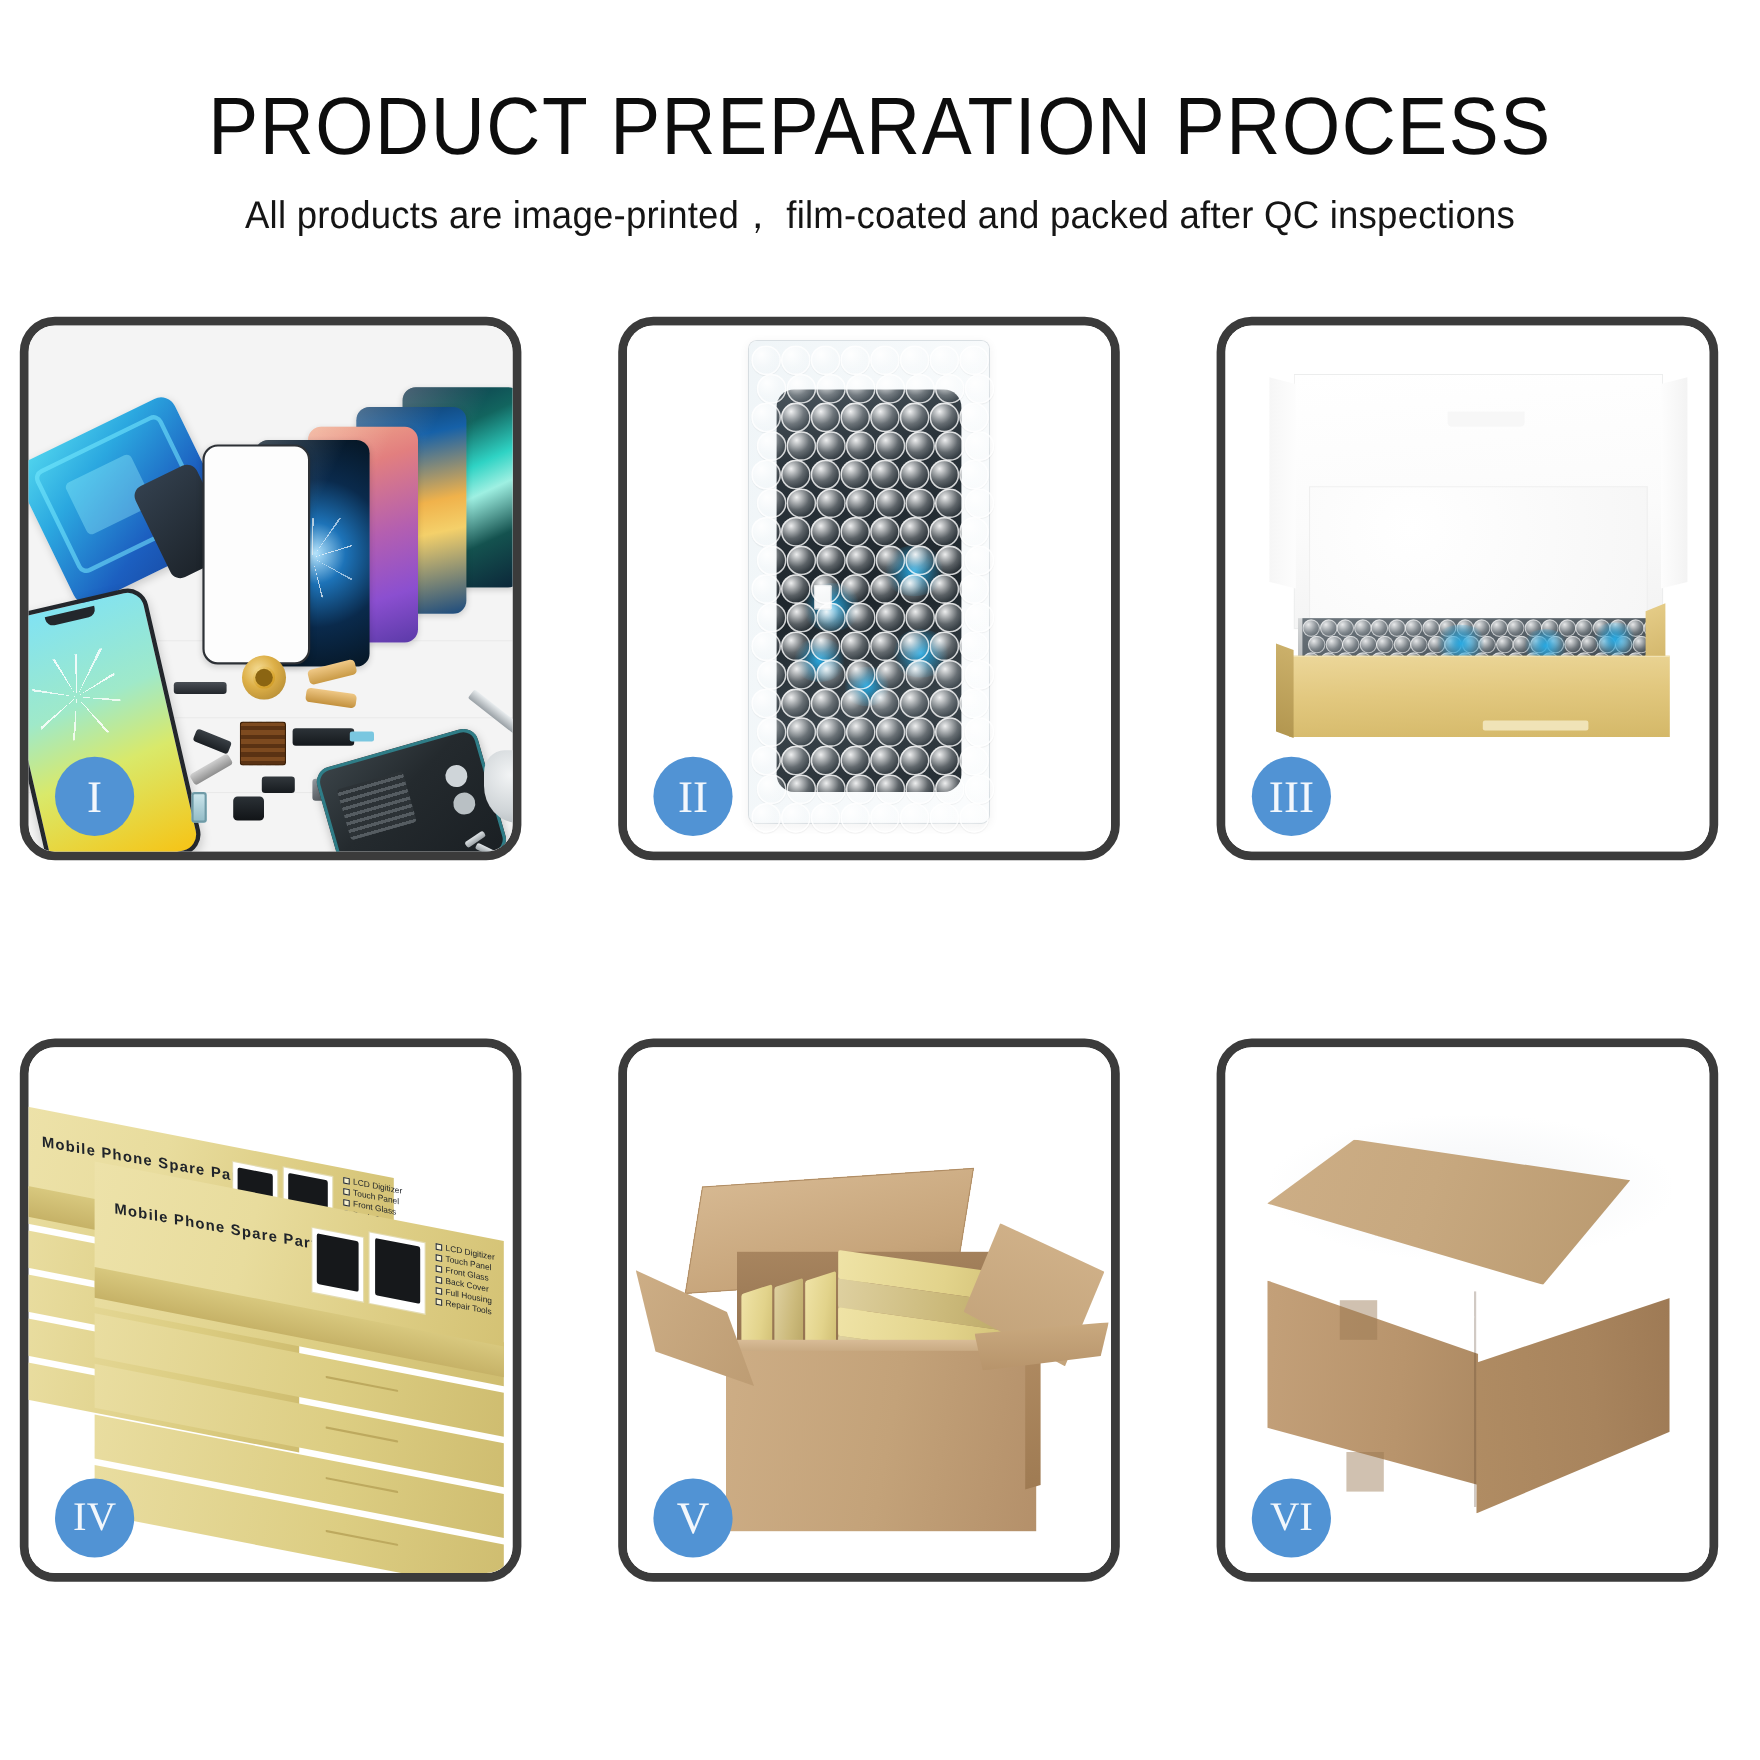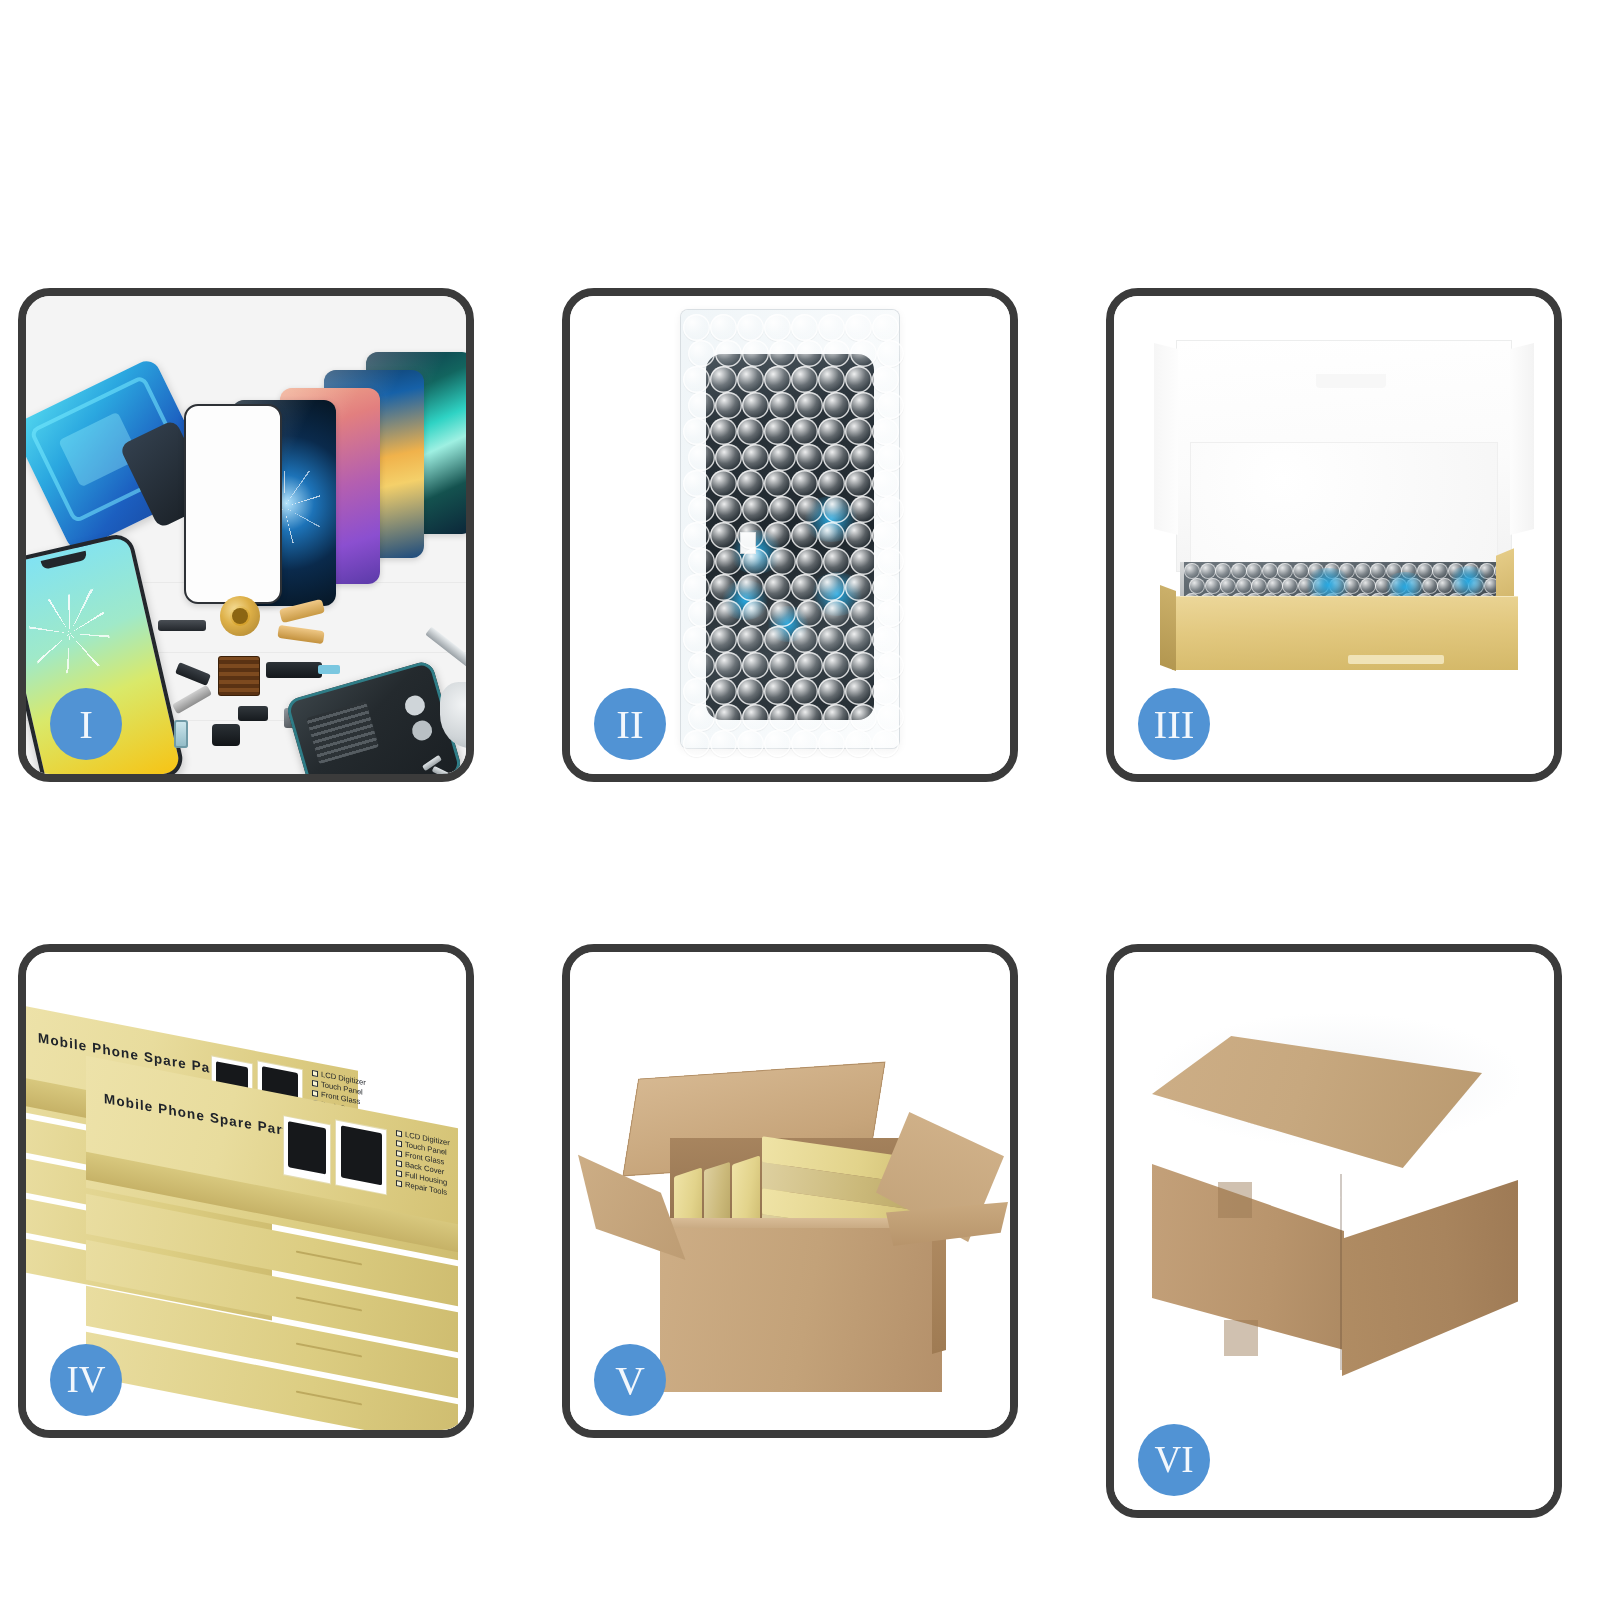--- a/index.html
+++ b/index.html
@@ -406,20 +406,24 @@
   .sc-edge {
     position:absolute; left: 38px; top: 208px; width: 192px; height: 3px;
     background: rgba(255,255,255,0.4); transform: rotate(11deg); transform-origin: left top;
   }
 </style>
 </head>
 <body>
 
 <div id="page">
 
+  <div class="header">
+    <h1 class="title">PRODUCT PREPARATION PROCESS</h1>
+    <p class="subtitle">All products are image-printed， film-coated and packed after QC inspections</p>
+  </div>
 
   <div class="panel" style="left:18px; top:288px; width:456px; height:494px;">
     <div class="panel-inner">
       <div class="collage">
         <div class="band" style="top:148px"></div>
         <div class="band" style="top:286px"></div>
         <div class="band" style="top:356px"></div>
         <div class="band" style="top:424px"></div>
 
         <div class="bluepart"></div>
@@ -845,21 +849,21 @@
         <div class="oc-body"></div>
         <div class="oc-bodyside"></div>
         <div class="oc-flapleft"></div>
         <div class="oc-flapright"></div>
         <div class="oc-flapfront"></div>
       </div>
     </div>
     <div class="badge">V</div>
   </div>
 
-  <div class="panel" style="left:1106px; top:944px; width:456px; height:574px;">
+  <div class="panel" style="left:1106px; top:944px; width:456px; height:494px;">
     <div class="panel-inner">
       <div class="sc-stage">
         <div class="sc-shadow"></div>
         <div class="sc-top">
           <div class="sc-tape"></div>
         </div>
         <div class="sc-left"></div>
         <div class="sc-right"></div>
         <div class="sc-seamv"></div>
         <div class="sc-edge"></div>

